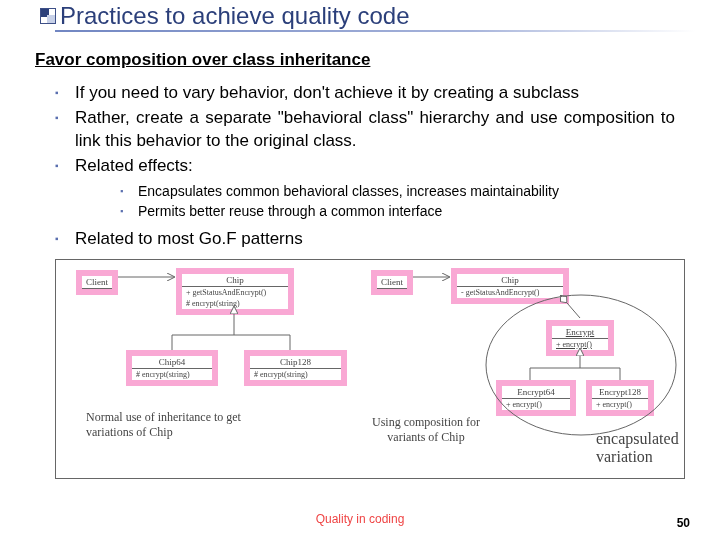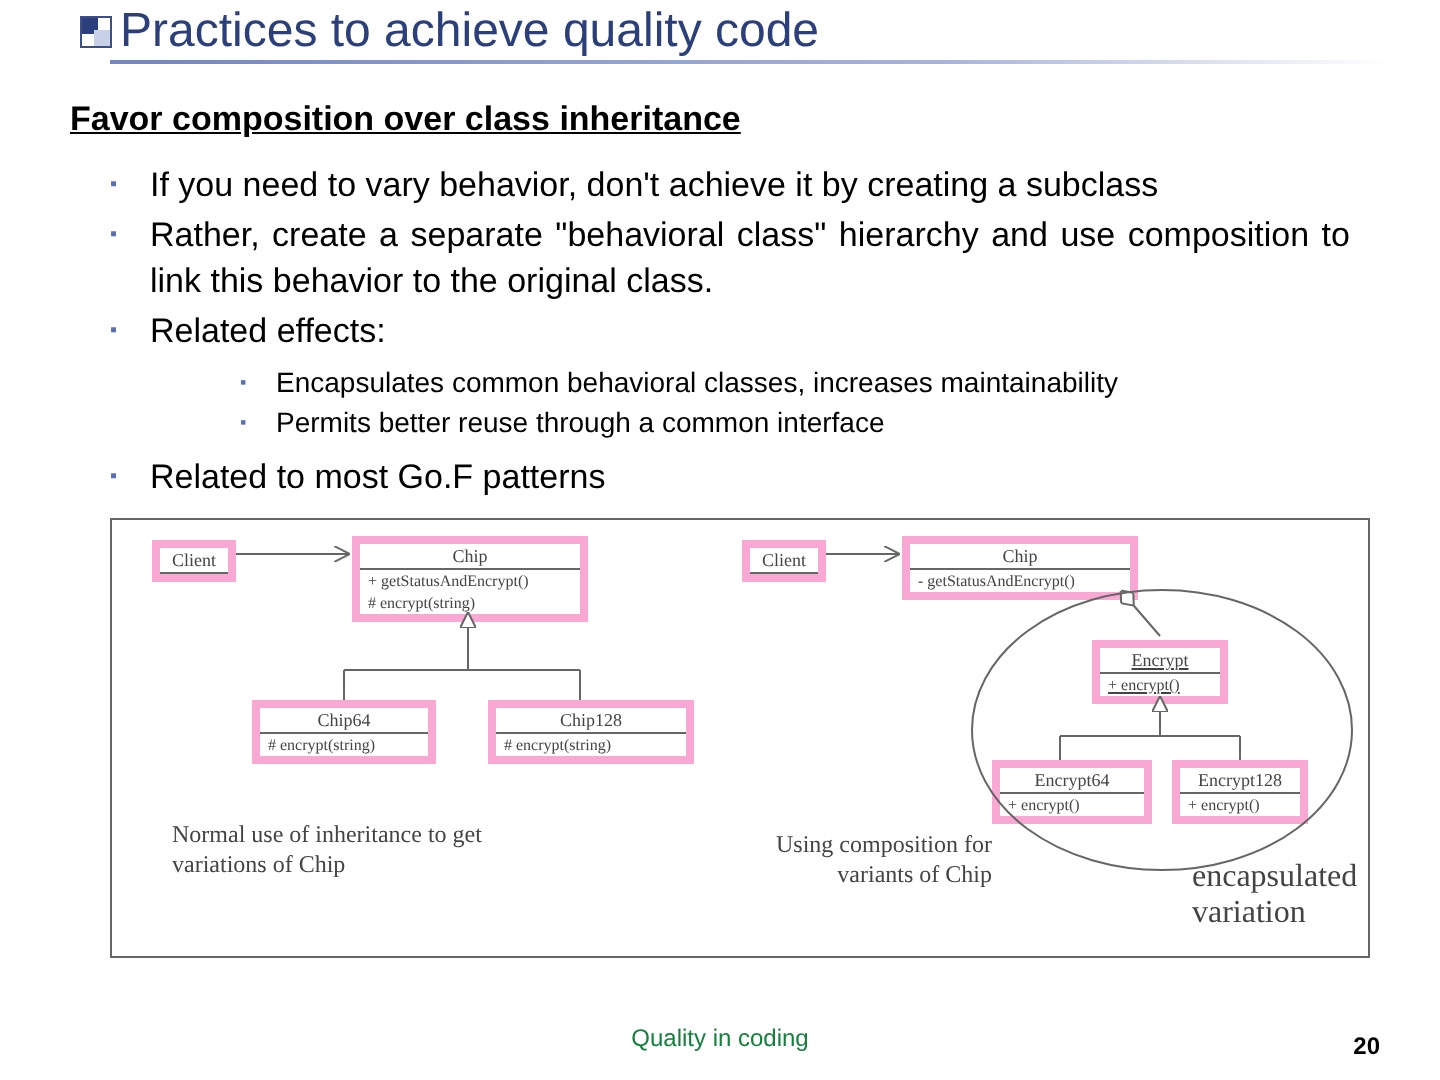--- a/index.html
+++ b/index.html
@@ -11,26 +11,26 @@
   .hdr-box .dark{position:absolute;left:0;top:0;width:8px;height:8px;background:#2b3f7a;}
   .hdr-box .lt{position:absolute;right:0;bottom:0;width:8px;height:8px;background:#c8d1e8;}
   .sub{font-size:17px;font-weight:bold;text-decoration:underline;margin:8px 0 12px 35px;}
   .b-list{list-style:none;margin:0 45px 0 55px;}
   .b-list>li{position:relative;padding-left:20px;font-size:17px;line-height:1.35;text-align:justify;margin-bottom:2px;}
   .b-list>li::before{content:"\25AA";position:absolute;left:0;top:4px;color:#5a6faf;font-size:10px;}
   .sub-list{list-style:none;margin:4px 0 6px 45px;}
   .sub-list>li{position:relative;padding-left:18px;font-size:14px;line-height:1.4;margin-bottom:1px;}
   .sub-list>li::before{content:"\25AA";position:absolute;left:0;top:3px;color:#5a6faf;font-size:9px;}
   .diagram{margin:8px 35px 0 55px;border:1px solid #666;height:220px;position:relative;font-family:"Times New Roman",serif;font-size:10px;color:#444;}
-  .dbox{position:absolute;border:4px solid #f9a8d4;background:#fff;}
+  .dbox{position:absolute;border:6px solid #f9a8d4;background:#fff;}
   .dbox .nm{border-bottom:1px solid #666;padding:1px 4px;text-align:center;font-size:9px;}
   .dbox .mth{padding:1px 4px;font-size:8px;white-space:nowrap;}
   .caption{position:absolute;font-family:"Times New Roman",serif;font-size:12px;width:170px;}
   .footer{position:absolute;bottom:10px;left:0;right:0;height:18px;}
-  .foot-c{text-align:center;font-size:12px;color:#15803d;}
+  .foot-c{text-align:center;font-size:12px;color:#ef4444;}
   .pgnum{position:absolute;right:30px;bottom:0;font-size:12px;font-weight:bold;}
   svg.conn{position:absolute;left:0;top:0;width:100%;height:100%;pointer-events:none;}
 </style>
 </head>
 <body>
 
 <div class="hdr">
   <div class="hdr-box">
       <div class="dark"></div>
       <div class="lt"></div>
@@ -85,21 +85,21 @@
     <div class="mth">+ encrypt()</div>
   </div>
   <div class="dbox" style="left:440px;top:120px;width:80px;">
     <div class="nm">Encrypt64</div>
     <div class="mth">+ encrypt()</div>
   </div>
   <div class="dbox" style="left:530px;top:120px;width:68px;">
     <div class="nm">Encrypt128</div>
     <div class="mth">+ encrypt()</div>
   </div>
-  <div class="caption" style="left:300px;top:155px;width:140px;text-align:right;">Using composition for variants of Chip</div>
+  <div class="caption" style="left:300px;top:155px;width:140px;text-align:center;">Using composition for variants of Chip</div>
   <div class="caption" style="left:540px;top:170px;width:80px;font-size:16px;">encapsulated variation</div>
 
   <svg class="conn">
     <defs>
       <marker id="tri" markerWidth="8" markerHeight="8" refX="6" refY="4" orient="auto">
           <path d="M0,0 L8,4 L0,8 Z" fill="#fff" stroke="#666"></path>
         </marker>
       <marker id="arr" markerWidth="8" markerHeight="8" refX="7" refY="4" orient="auto">
           <path d="M0,0 L8,4 L0,8" fill="none" stroke="#666"></path>
         </marker>
@@ -125,14 +125,14 @@
     <line x1="524" y1="100" x2="524" y2="108" stroke="#666"></line>
     <line x1="474" y1="108" x2="474" y2="120" stroke="#666"></line>
     <line x1="564" y1="108" x2="564" y2="120" stroke="#666"></line>
 
     <ellipse cx="525" cy="105" rx="95" ry="70" fill="none" stroke="#666"></ellipse>
   </svg>
 </div>
 
 <div class="footer">
   <div class="foot-c">Quality in coding</div>
-  <div class="pgnum">20</div>
+  <div class="pgnum">50</div>
 </div>
 
 </body></html>

